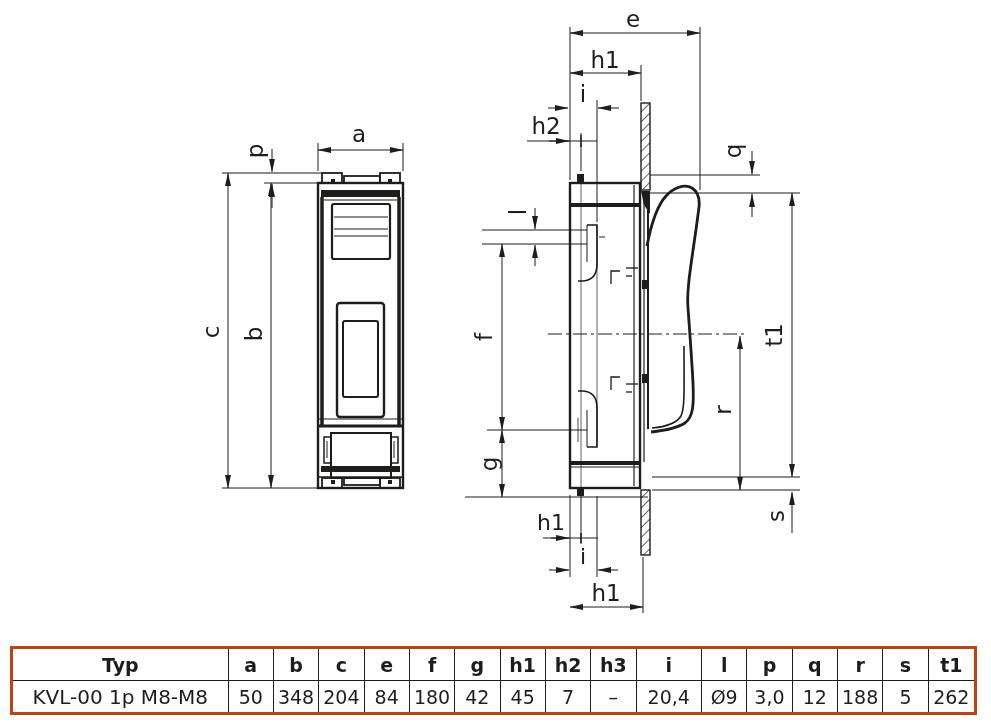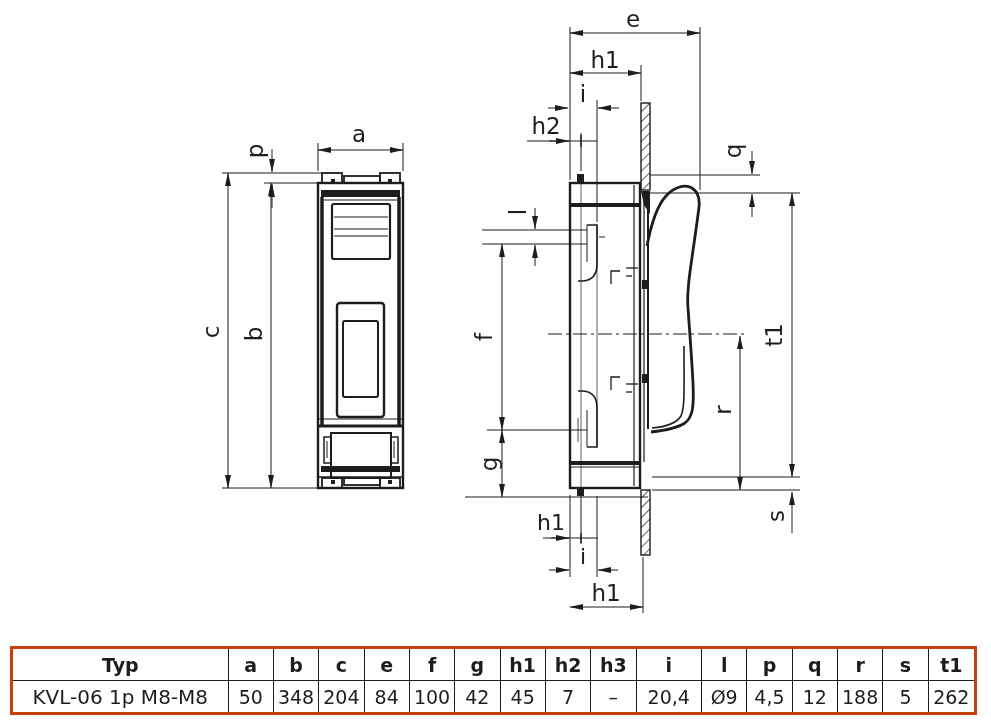--- a/index.html
+++ b/index.html
@@ -244,32 +244,32 @@
     <th>h3</th>
     <th>i</th>
     <th>l</th>
     <th>p</th>
     <th>q</th>
     <th>r</th>
     <th>s</th>
     <th>t1</th>
   </tr>
   <tr>
-    <td class="typ">KVL-06 1p M8-M8</td>
+    <td class="typ">KVL-00 1p M8-M8</td>
     <td>50</td>
     <td>348</td>
     <td>204</td>
     <td>84</td>
-    <td>100</td>
+    <td>180</td>
     <td>42</td>
     <td>45</td>
     <td>7</td>
     <td>–</td>
     <td>20,4</td>
     <td>Ø9</td>
-    <td>4,5</td>
+    <td>3,0</td>
     <td>12</td>
     <td>188</td>
     <td>5</td>
     <td>262</td>
   </tr>
 </tbody>
   </table>
 
 </body></html>

